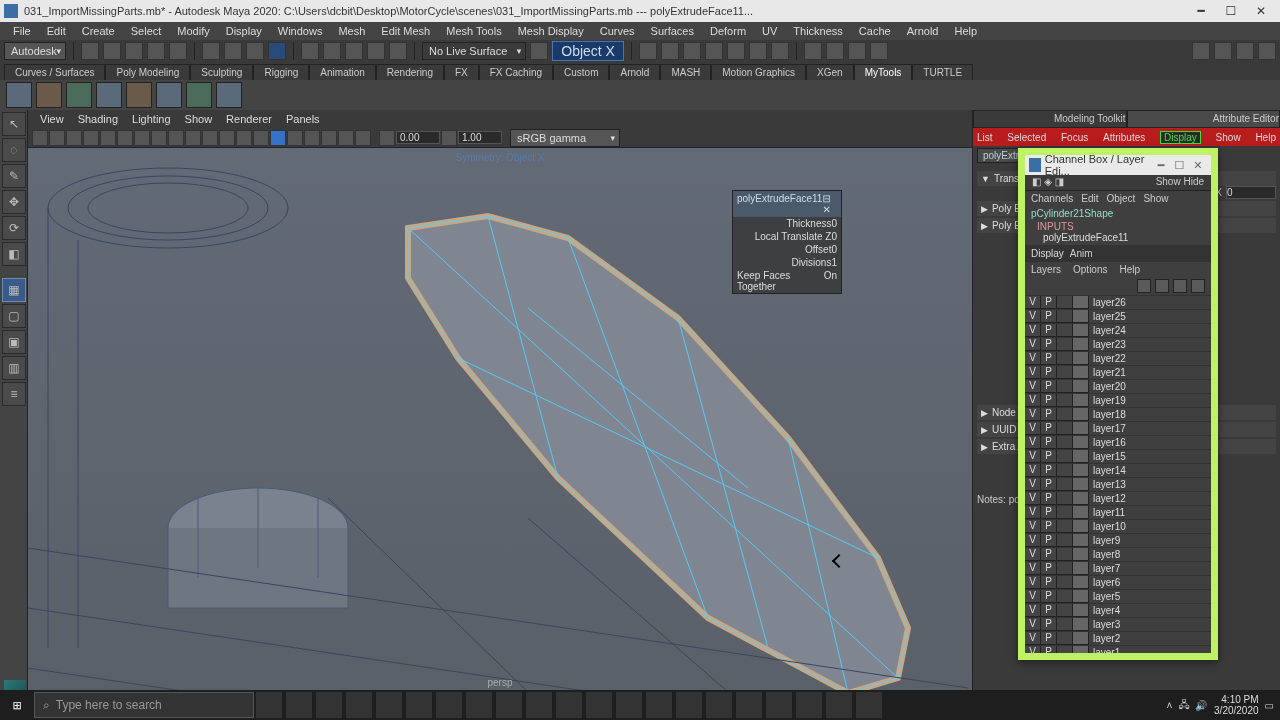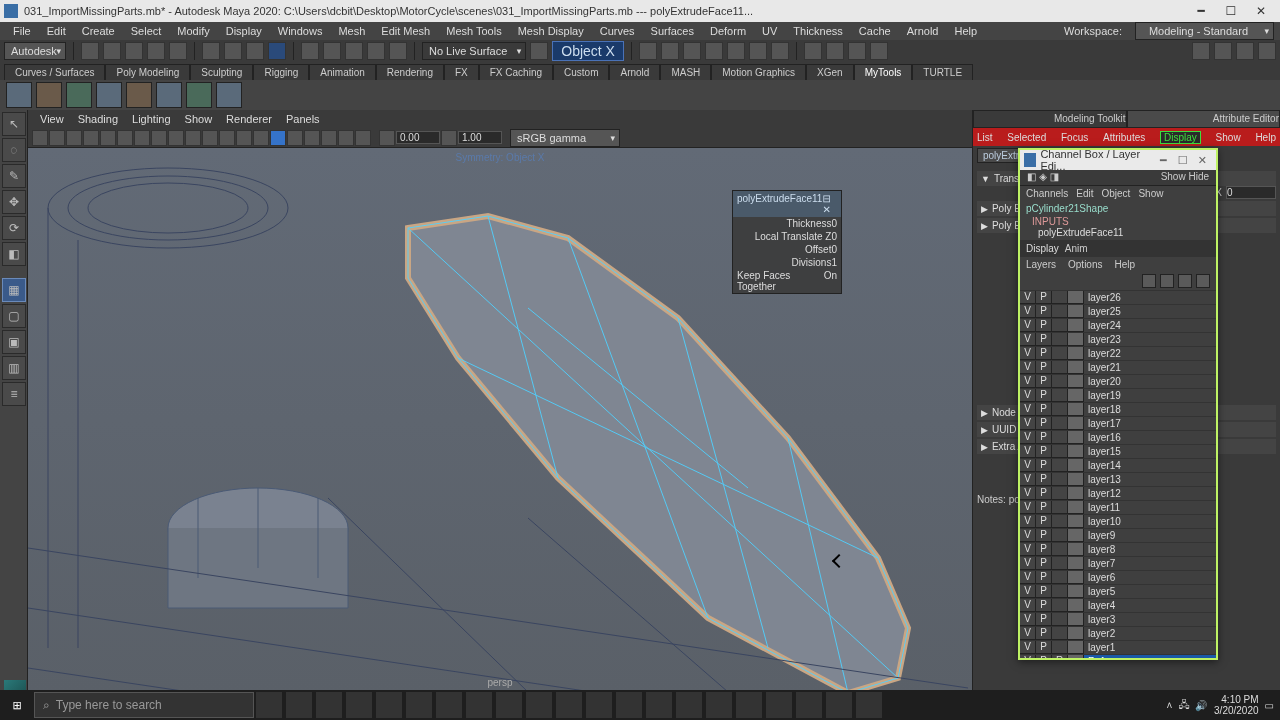--- a/index.html
+++ b/index.html
@@ -50,21 +50,21 @@
 .rcol-head span{color:#ddd;}
 .rcol-head .disp{color:#3de03d; background:#2a2a2a; padding:0 3px; border:1px solid #3de03d;}
 .node-tabs{ display:flex; background:#3a3a3a; padding:2px 4px; gap:2px; font-size:10px;}
 .node-tab{ background:#4a4a4a; padding:1px 5px; border:1px solid #222; color:#bcd;}
 .attr-body{ padding:4px; font-size:10px;}
 .attr-row{ display:flex; align-items:center; margin-bottom:2px;}
 .attr-row .lab{flex:1; text-align:right; padding-right:4px; color:#ccc;}
 .attr-row input{ width:50px; background:#2a2a2a; border:1px solid #555; color:#ddd; font-size:10px;}
 .section-head{ background:#444; padding:2px 4px; margin-top:2px; color:#ddd; display:flex; align-items:center; gap:4px;}
 .twisty{font-size:9px;}
-.floatwin { position:absolute; top:148px; right:62px; width:200px; height:512px; background:#3f3f3f; border:2px solid #bef264; box-shadow:0 2px 8px rgba(0,0,0,0.5); display:flex; flex-direction:column;}
+.floatwin { position:absolute; top:148px; right:62px; width:200px; height:512px; background:#3f3f3f; border:7px solid #bef264; box-shadow:0 2px 8px rgba(0,0,0,0.5); display:flex; flex-direction:column;}
 .fw-title{ background:#eaeaea; color:#333; height:20px; display:flex; align-items:center; padding:0 4px; font-size:11px;}
 .fw-title .fw-ico{width:14px;height:14px;background:#3a6ea5;margin-right:4px;}
 .fw-title .gap{flex:1;}
 .fw-title .wb{width:22px;text-align:center;color:#666;}
 .fw-tabs{ background:#3a3a3a; display:flex; font-size:10px; border-bottom:1px solid #222; height:16px;}
 .fw-tabs span{padding:1px 7px;}
 .fw-tabs .r{margin-left:auto;}
 .fw-menus{display:flex; font-size:10px; padding:2px 6px; gap:8px;}
 .fw-shape{ padding:2px 6px; color:#9dc; font-size:10px;}
 .fw-inputs{ padding:0 6px 2px 12px; color:#ddd; font-size:10px;}
@@ -122,26 +122,20 @@
   <span>Mesh Tools</span>
   <span>Mesh Display</span>
   <span>Curves</span>
   <span>Surfaces</span>
   <span>Deform</span>
   <span>UV</span>
   <span>Thickness</span>
   <span>Cache</span>
   <span>Arnold</span>
   <span>Help</span>
-  <div class="right">
-    <span>Workspace:</span>
-    <div class="combo">
-        <span>Modeling - Standard</span>
-      </div>
-  </div>
 </div>
 
 <div class="statusline">
   <div class="combo" style="width:62px">
       <span>Autodesk</span>
     </div>
   <div class="sl-sep"></div>
   <span class="ico"></span>
   <span class="ico"></span>
   <span class="ico"></span>

